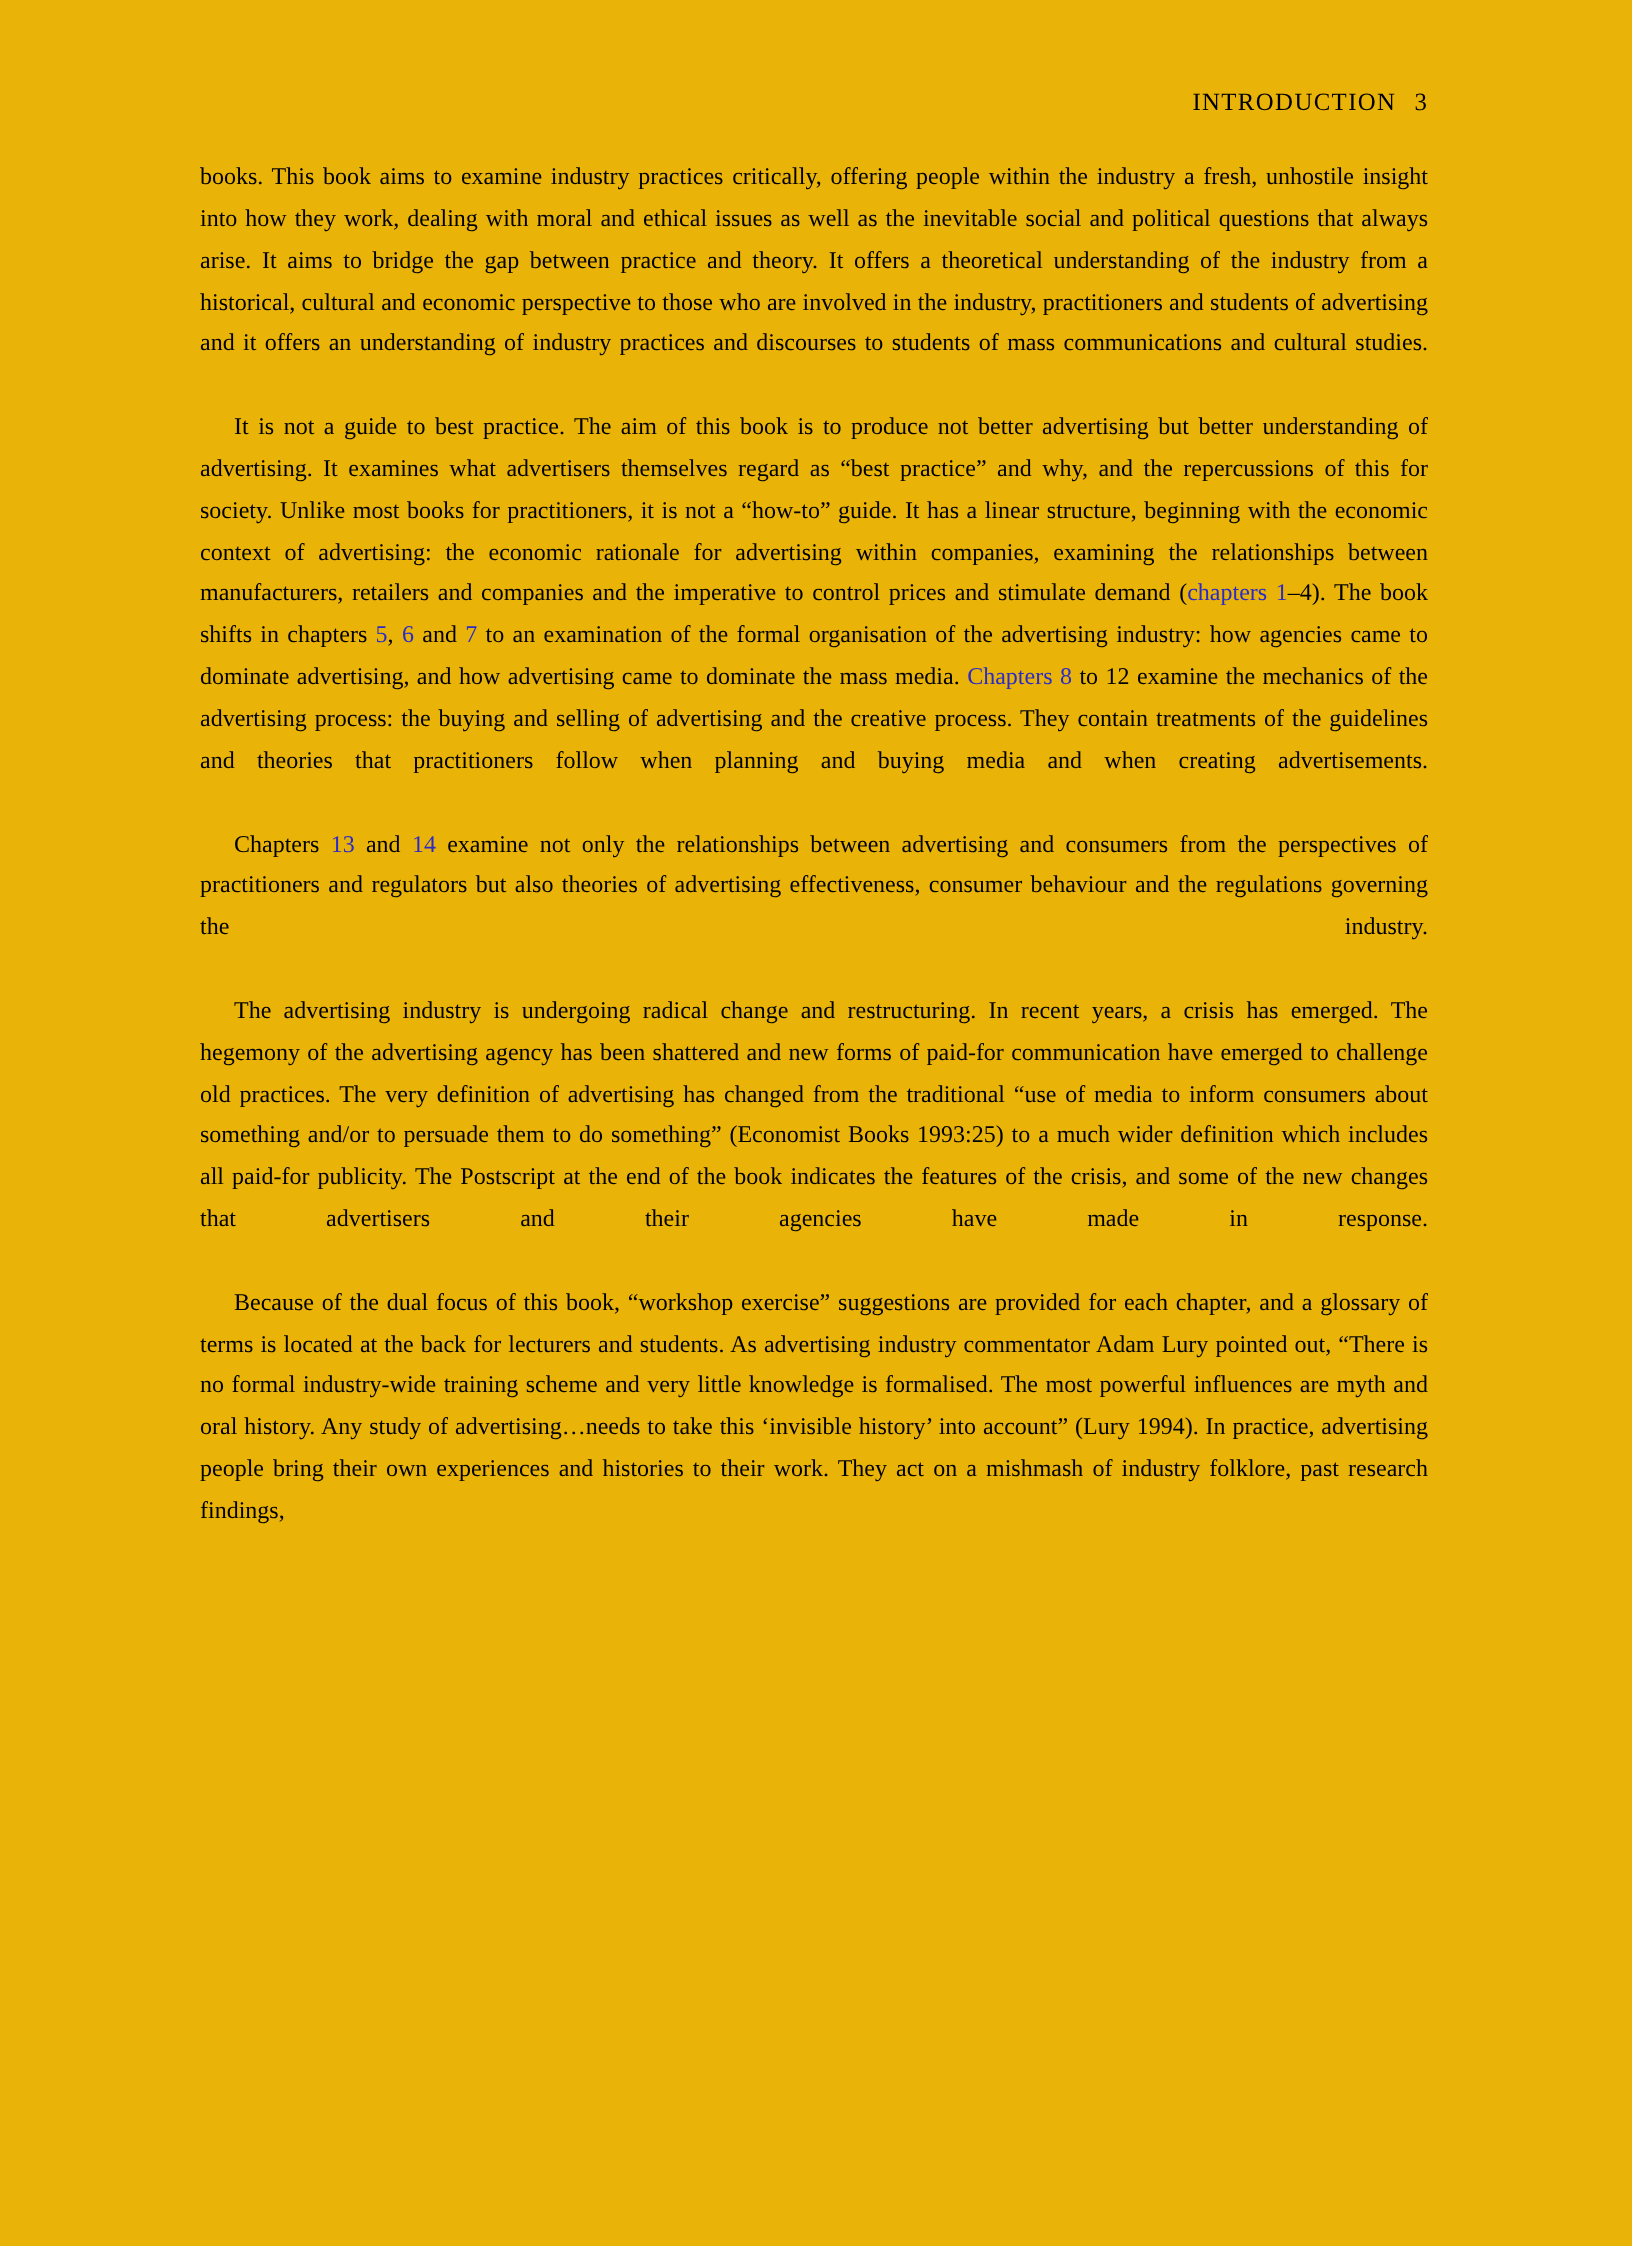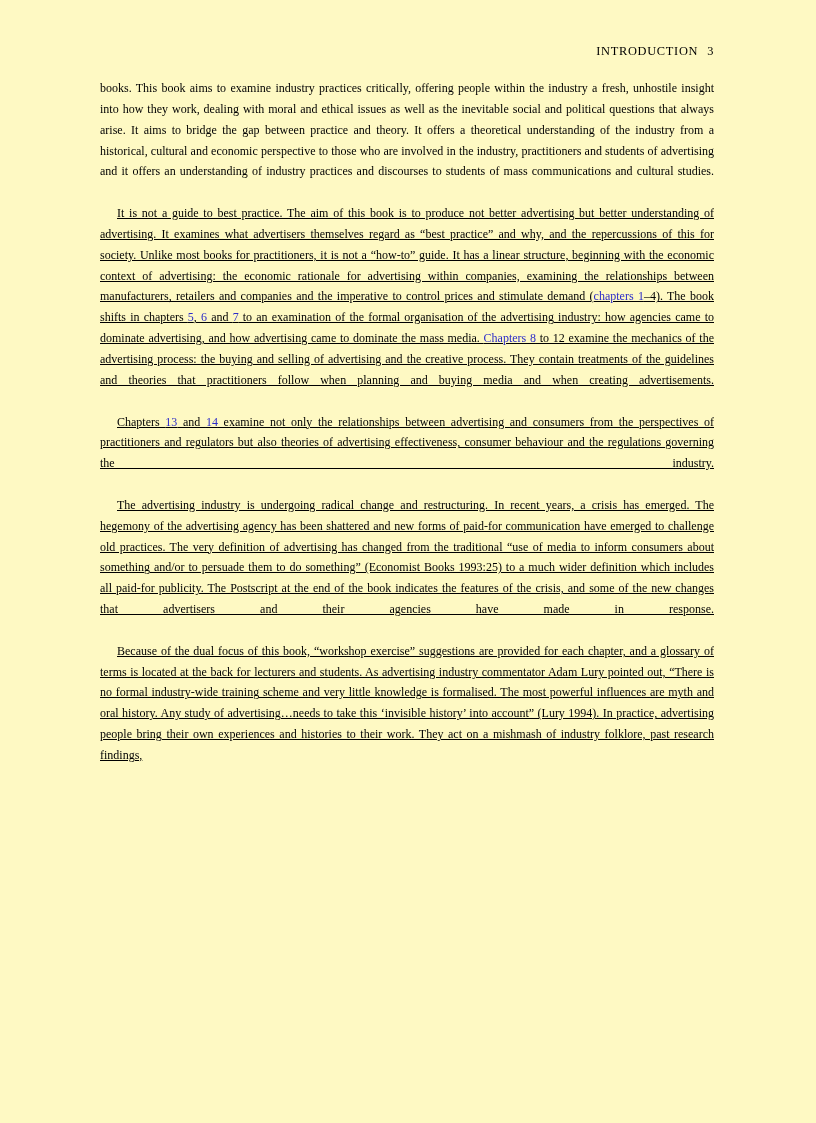--- a/index.html
+++ b/index.html
@@ -8,21 +8,21 @@
     background: #ffffff;
   }
   body {
     font-family: "Liberation Serif", "DejaVu Serif", serif;
     color: #000000;
   }
   .page {
     position: relative;
     width: 816px;
     height: 1123px;
-    background: #fef9c3;
+    background: #eab308;
     overflow: hidden;
     box-sizing: border-box;
   }
   .running-head {
     position: absolute;
     top: 44px;
     left: 100px;
     width: 614px;
     text-align: right;
     font-size: 12.4px;
@@ -49,21 +49,20 @@
     font-size: 12px;
     line-height: 20.85px;
     text-align: justify;
     text-justify: inter-word;
     -webkit-hyphens: none;
     hyphens: none;
     word-spacing: 0.1px;
   }
   p.para.indent {
     text-indent: 17px;
-    text-decoration: underline;
   }
   .link {
     color: #2B2BC8;
   }
   
   p.para::after {
     content: "";
     display: inline-block;
     width: 100%;
     height: 0;

